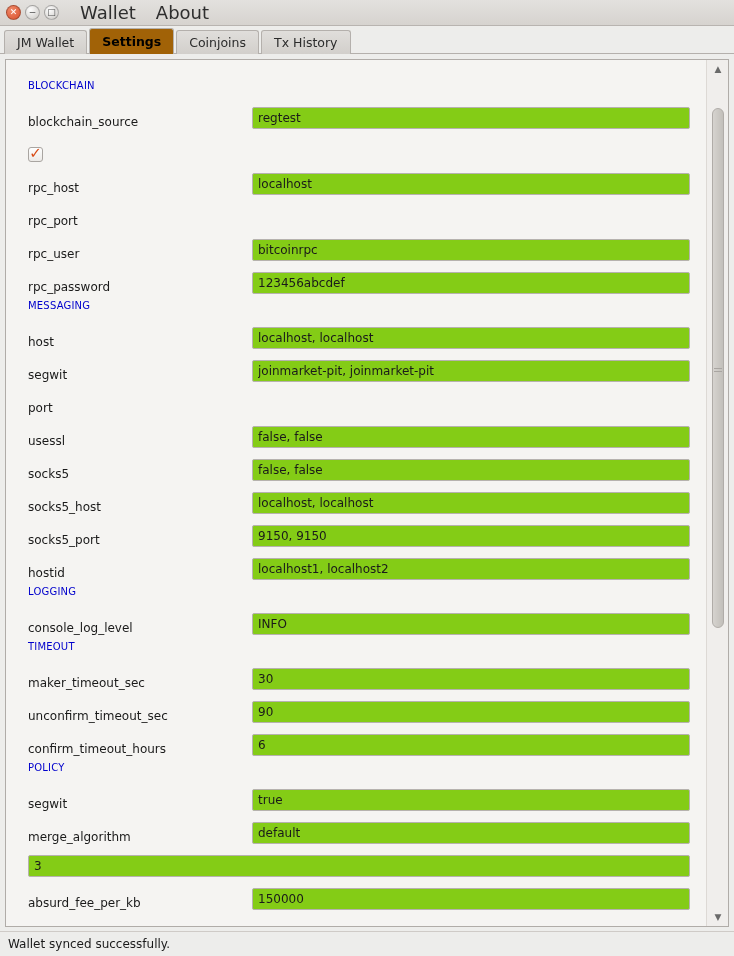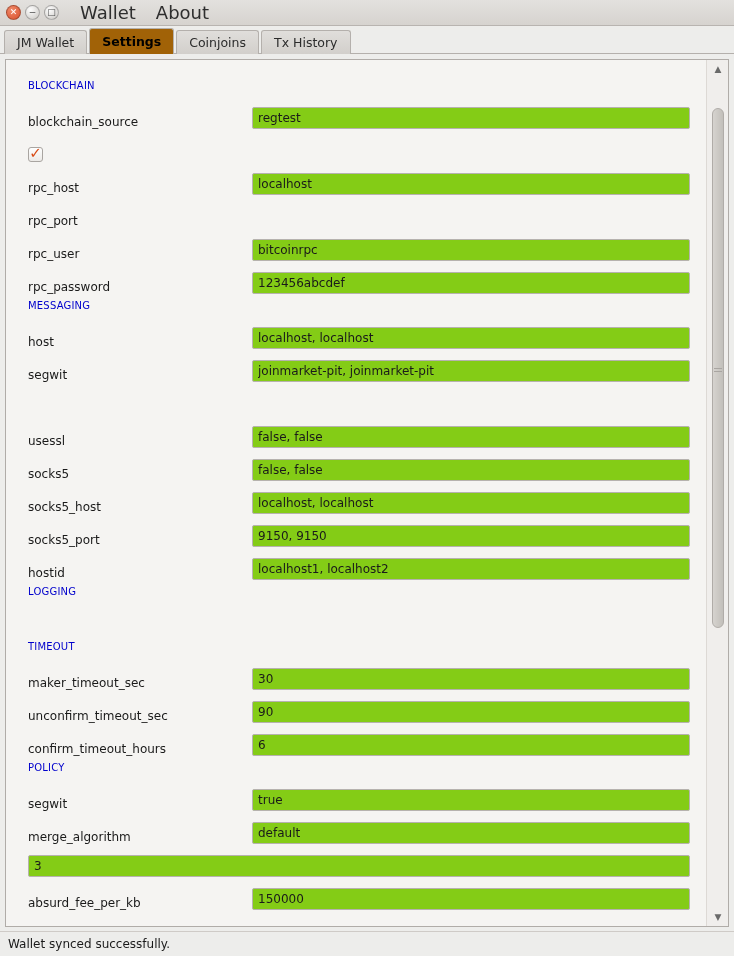--- a/index.html
+++ b/index.html
@@ -263,20 +263,21 @@
           <div class="section-head">MESSAGING</div>
           <div class="row">
             <div class="label">host</div>
             <div class="field"><input class="txt" type="text" value="localhost, localhost" style=""></div>
           </div>
           <div class="row">
             <div class="label">segwit</div>
             <div class="field"><input class="txt" type="text" value="joinmarket-pit, joinmarket-pit" style=""></div>
           </div>
           <div class="row">
+            <div class="label">port</div>
           </div>
           <div class="row">
             <div class="label">usessl</div>
             <div class="field"><input class="txt" type="text" value="false, false" style=""></div>
           </div>
           <div class="row">
             <div class="label">socks5</div>
             <div class="field"><input class="txt" type="text" value="false, false" style=""></div>
           </div>
           <div class="row">
@@ -286,20 +287,22 @@
           <div class="row">
             <div class="label">socks5_port</div>
             <div class="field"><input class="txt" type="text" value="9150, 9150" style=""></div>
           </div>
           <div class="row">
             <div class="label">hostid</div>
             <div class="field"><input class="txt" type="text" value="localhost1, localhost2" style=""></div>
           </div>
           <div class="section-head">LOGGING</div>
           <div class="row">
+            <div class="label">console_log_level</div>
+            <div class="field"><input class="txt" type="text" value="INFO" style=""></div>
           </div>
           <div class="section-head">TIMEOUT</div>
           <div class="row">
             <div class="label">maker_timeout_sec</div>
             <div class="field"><input class="txt" type="text" value="30" style=""></div>
           </div>
           <div class="row">
             <div class="label">unconfirm_timeout_sec</div>
             <div class="field"><input class="txt" type="text" value="90" style=""></div>
           </div>

